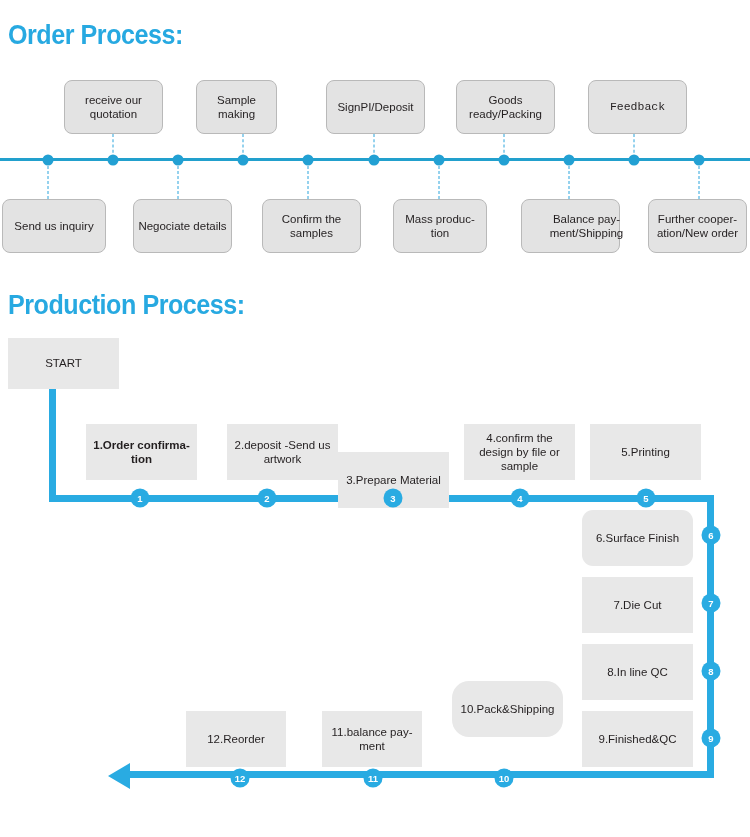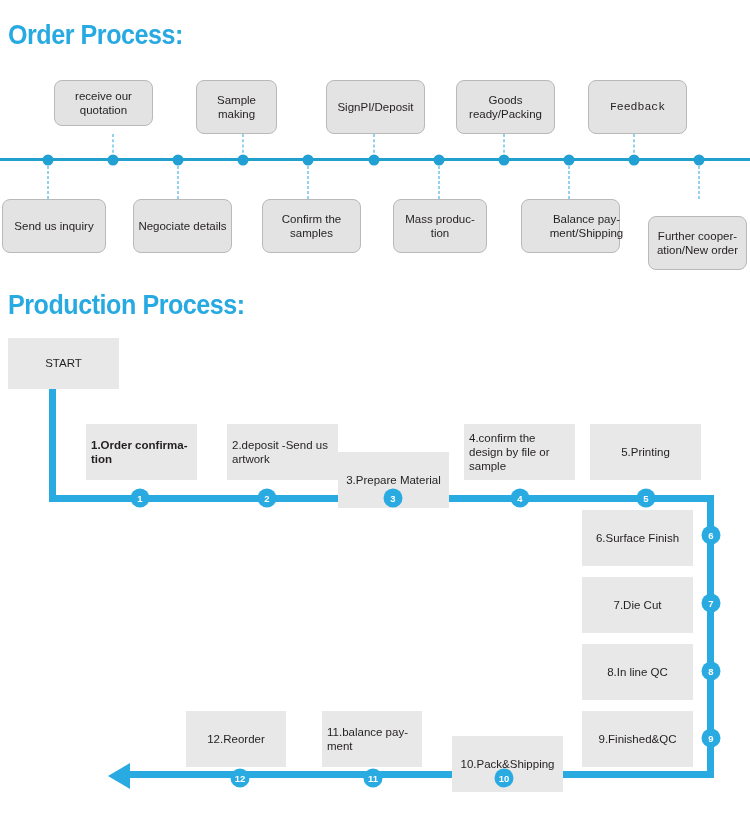--- a/index.html
+++ b/index.html
@@ -58,20 +58,21 @@
     padding: 2px 4px;
   }
 
   
   .pbox {
     position: absolute;
     background: #e8e8e8;
     display: flex;
     align-items: center;
     justify-content: center;
+    text-align: center;
     font-size: 11.5px;
     color: #231f20;
     line-height: 1.22;
     padding: 2px 5px;
   }
   .pline { position: absolute; background: #29abe2; }
   .pline.h { height: 7px; }
   .pline.v { width: 7px; }
   .num-circle {
     position: absolute;
@@ -98,21 +99,21 @@
 </head>
 <body>
 
 <div id="page">
 
   <div class="section-title" id="order-title">Order Process:</div>
 
   <div id="timeline-line"></div>
 
   <div id="order-top-boxes">
-      <div class="rbox" style="left: 54px; top: 80px; width: 99px; height: 46px;">receive our quotation</div>
+      <div class="rbox" style="left: 64px; top: 80px; width: 99px; height: 54px;">receive our quotation</div>
       <div class="tl-stem" style="left: 113px; top: 134px; height: 24px;"></div>
       <div class="rbox" style="left: 196px; top: 80px; width: 81px; height: 54px;">Sample making</div>
       <div class="tl-stem" style="left: 243px; top: 134px; height: 24px;"></div>
       <div class="rbox" style="left: 326px; top: 80px; width: 99px; height: 54px;">SignPI/Deposit</div>
       <div class="tl-stem" style="left: 374px; top: 134px; height: 24px;"></div>
       <div class="rbox" style="left: 456px; top: 80px; width: 99px; height: 54px;">Goods ready/Packing</div>
       <div class="tl-stem" style="left: 504px; top: 134px; height: 24px;"></div>
       <div class="rbox" style="left: 588px; top: 80px; width: 99px; height: 54px; font-family: Liberation Mono, monospace;">Feedback</div>
       <div class="tl-stem" style="left: 634px; top: 134px; height: 24px;"></div>
     </div>
@@ -120,21 +121,21 @@
       <div class="rbox" style="left: 2px; top: 199px; width: 104px; height: 54px;">Send us inquiry</div>
       <div class="tl-stem" style="left: 48px; top: 161px; height: 38px;"></div>
       <div class="rbox" style="left: 133px; top: 199px; width: 99px; height: 54px;">Negociate details</div>
       <div class="tl-stem" style="left: 178px; top: 161px; height: 38px;"></div>
       <div class="rbox" style="left: 262px; top: 199px; width: 99px; height: 54px;">Confirm the samples</div>
       <div class="tl-stem" style="left: 308px; top: 161px; height: 38px;"></div>
       <div class="rbox" style="left: 393px; top: 199px; width: 94px; height: 54px;">Mass produc-tion</div>
       <div class="tl-stem" style="left: 439px; top: 161px; height: 38px;"></div>
       <div class="rbox" style="left: 521px; top: 199px; width: 99px; height: 54px; padding-left: 36px;">Balance pay-ment/Shipping</div>
       <div class="tl-stem" style="left: 569px; top: 161px; height: 38px;"></div>
-      <div class="rbox" style="left: 648px; top: 216px; width: 99px; height: 54px;">Further cooper-ation/New order</div>
+      <div class="rbox" style="left: 648px; top: 199px; width: 99px; height: 54px;">Further cooper-ation/New order</div>
       <div class="tl-stem" style="left: 699px; top: 161px; height: 38px;"></div>
     </div>
   <div id="order-dots">
       <div class="tl-dot" style="left: 48px; top: 159.5px;"></div>
       <div class="tl-dot" style="left: 113px; top: 159.5px;"></div>
       <div class="tl-dot" style="left: 178px; top: 159.5px;"></div>
       <div class="tl-dot" style="left: 243px; top: 159.5px;"></div>
       <div class="tl-dot" style="left: 308px; top: 159.5px;"></div>
       <div class="tl-dot" style="left: 374px; top: 159.5px;"></div>
       <div class="tl-dot" style="left: 439px; top: 159.5px;"></div>
@@ -154,25 +155,25 @@
   <div class="pline v" style="left:707px; top:495px; height:283px;"></div>
   <div class="pline h" style="left:128px; top:771px; width:586px;"></div>
   <div id="end-arrow"></div>
 
   <div id="prod-boxes">
       <div class="pbox" style="left: 86px; top: 424px; width: 111px; height: 56px; font-weight: bold;">1.Order confirma-tion</div>
       <div class="pbox" style="left: 212px; top: 424px; width: 111px; height: 56px; margin-left: 15px;">2.deposit -Send us artwork</div>
       <div class="pbox" style="left: 338px; top: 424px; width: 111px; height: 56px; margin-top: 28px;">3.Prepare Material</div>
       <div class="pbox" style="left: 464px; top: 424px; width: 111px; height: 56px;">4.confirm the design by file or sample</div>
       <div class="pbox" style="left: 590px; top: 424px; width: 111px; height: 56px;">5.Printing</div>
-      <div class="pbox" style="left: 582px; top: 510px; width: 111px; height: 56px;">6.Surface Finish</div>
+      <div class="pbox" style="left: 582px; top: 510px; width: 111px; height: 56px; border-radius: 11px;">6.Surface Finish</div>
       <div class="pbox" style="left: 582px; top: 577px; width: 111px; height: 56px;">7.Die Cut</div>
       <div class="pbox" style="left: 582px; top: 644px; width: 111px; height: 56px;">8.In line QC</div>
       <div class="pbox" style="left: 582px; top: 711px; width: 111px; height: 56px;">9.Finished&amp;QC</div>
-      <div class="pbox" style="left: 452px; top: 736px; width: 111px; height: 56px;">10.Pack&amp;Shipping</div>
+      <div class="pbox" style="left: 452px; top: 681px; width: 111px; height: 56px; border-radius: 17px;">10.Pack&amp;Shipping</div>
       <div class="pbox" style="left: 322px; top: 711px; width: 100px; height: 56px;">11.balance pay-ment</div>
       <div class="pbox" style="left: 186px; top: 711px; width: 100px; height: 56px;">12.Reorder</div>
     </div>
   <div id="prod-circles">
       <div class="num-circle" style="left: 140px; top: 498px;">1</div>
       <div class="num-circle" style="left: 267px; top: 498px;">2</div>
       <div class="num-circle" style="left: 393px; top: 498px;">3</div>
       <div class="num-circle" style="left: 520px; top: 498px;">4</div>
       <div class="num-circle" style="left: 646px; top: 498px;">5</div>
       <div class="num-circle" style="left: 711px; top: 535px;">6</div>

